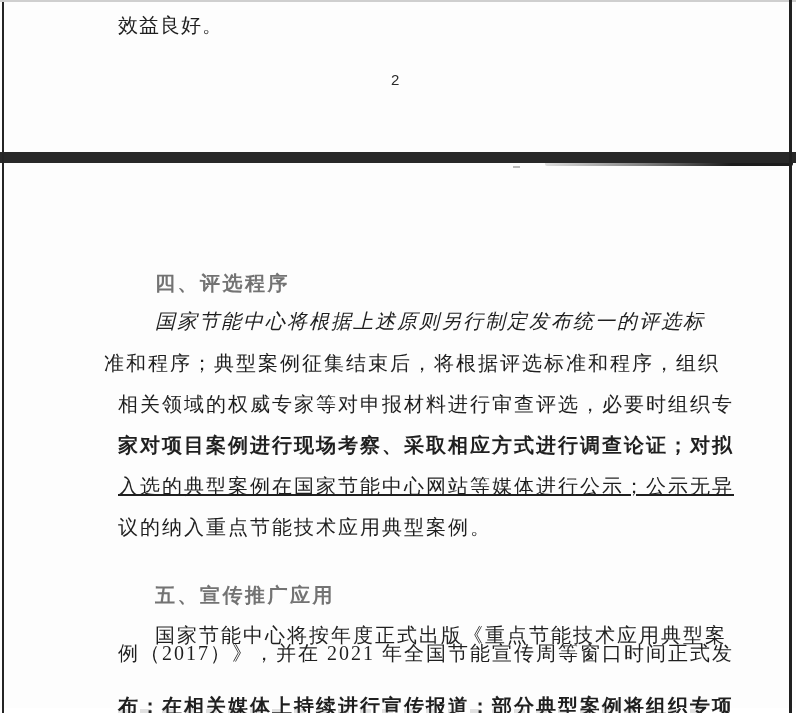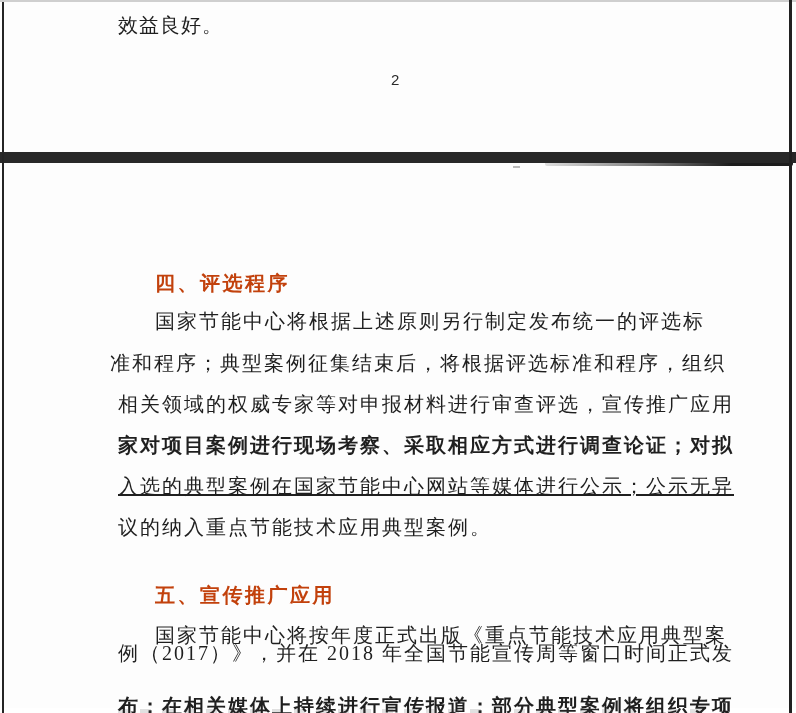--- a/index.html
+++ b/index.html
@@ -52,21 +52,21 @@
     position: absolute;
     white-space: nowrap;
     color: #1f1f1f;
     font-size: 20px;
     line-height: 24px;
     letter-spacing: 2px;
   }
   .heading {
     font-family: "Liberation Sans", sans-serif;
     font-weight: 700;
-    color: #c2410c;
+    color: #737373;
     letter-spacing: 2.5px;
   }
   .tail-text { letter-spacing: 1px; }
   .page-num {
     font-size: 15px;
     letter-spacing: 0;
     font-family: "Liberation Sans", sans-serif;
     color: #2a2a2a;
   }
   
@@ -89,30 +89,30 @@
     <div class="line page-num" style="left:391px; top:68px;">2</div>
   </div>
 
   <div class="separator-bar"></div>
   <div class="separator-artifact"></div>
   <div class="artifact-dot"></div>
 
   <div>
 
     <div class="line heading" style="left:155px; top:271px;">四、评选程序</div>
-    <div class="line" style="left:155px; top:309px;">国家节能中心将根据上述原则另行制定发布统一的评选标</div>
-    <div class="line" style="left:110px; top:351px;">准和程序；典型案例征集结束后，将根据评选标准和程序，组织</div>
-    <div class="line" style="left:118px; top:392px;">相关领域的权威专家等对申报材料进行审查评选，宣传推广应用</div>
+    <div class="line" style="left:155px; top:309px;font-style:italic;">国家节能中心将根据上述原则另行制定发布统一的评选标</div>
+    <div class="line" style="left:104px; top:351px;">准和程序；典型案例征集结束后，将根据评选标准和程序，组织</div>
+    <div class="line" style="left:118px; top:392px;">相关领域的权威专家等对申报材料进行审查评选，必要时组织专</div>
     <div class="line" style="left:118px; top:433px;font-weight:bold;">家对项目案例进行现场考察、采取相应方式进行调查论证；对拟</div>
     <div class="line" style="left:118px; top:474px;text-decoration:underline;">入选的典型案例在国家节能中心网站等媒体进行公示；公示无异</div>
     <div class="line" style="left:118px; top:515px;">议的纳入重点节能技术应用典型案例。</div>
 
     <div class="line heading" style="left:155px; top:583px;">五、宣传推广应用</div>
     <div class="line" style="left:155px; top:599px;margin-top:24px;">国家节能中心将按年度正式出版《重点节能技术应用典型案</div>
-    <div class="line" style="left:118px; top:641px;">例（2017）》，并在 2018 年全国节能宣传周等窗口时间正式发</div>
+    <div class="line" style="left:118px; top:641px;">例（2017）》，并在 2021 年全国节能宣传周等窗口时间正式发</div>
     <div class="line" style="left:118px; top:694px;font-weight:bold;">布；在相关媒体上持续进行宣传报道；部分典型案例将组织专项</div>
 
     <div class="bottom-cut"></div>
   </div>
 
   <div class="edge-top"></div>
   <div class="edge-left"></div>
   <div class="edge-right"></div>
 
 </div>

